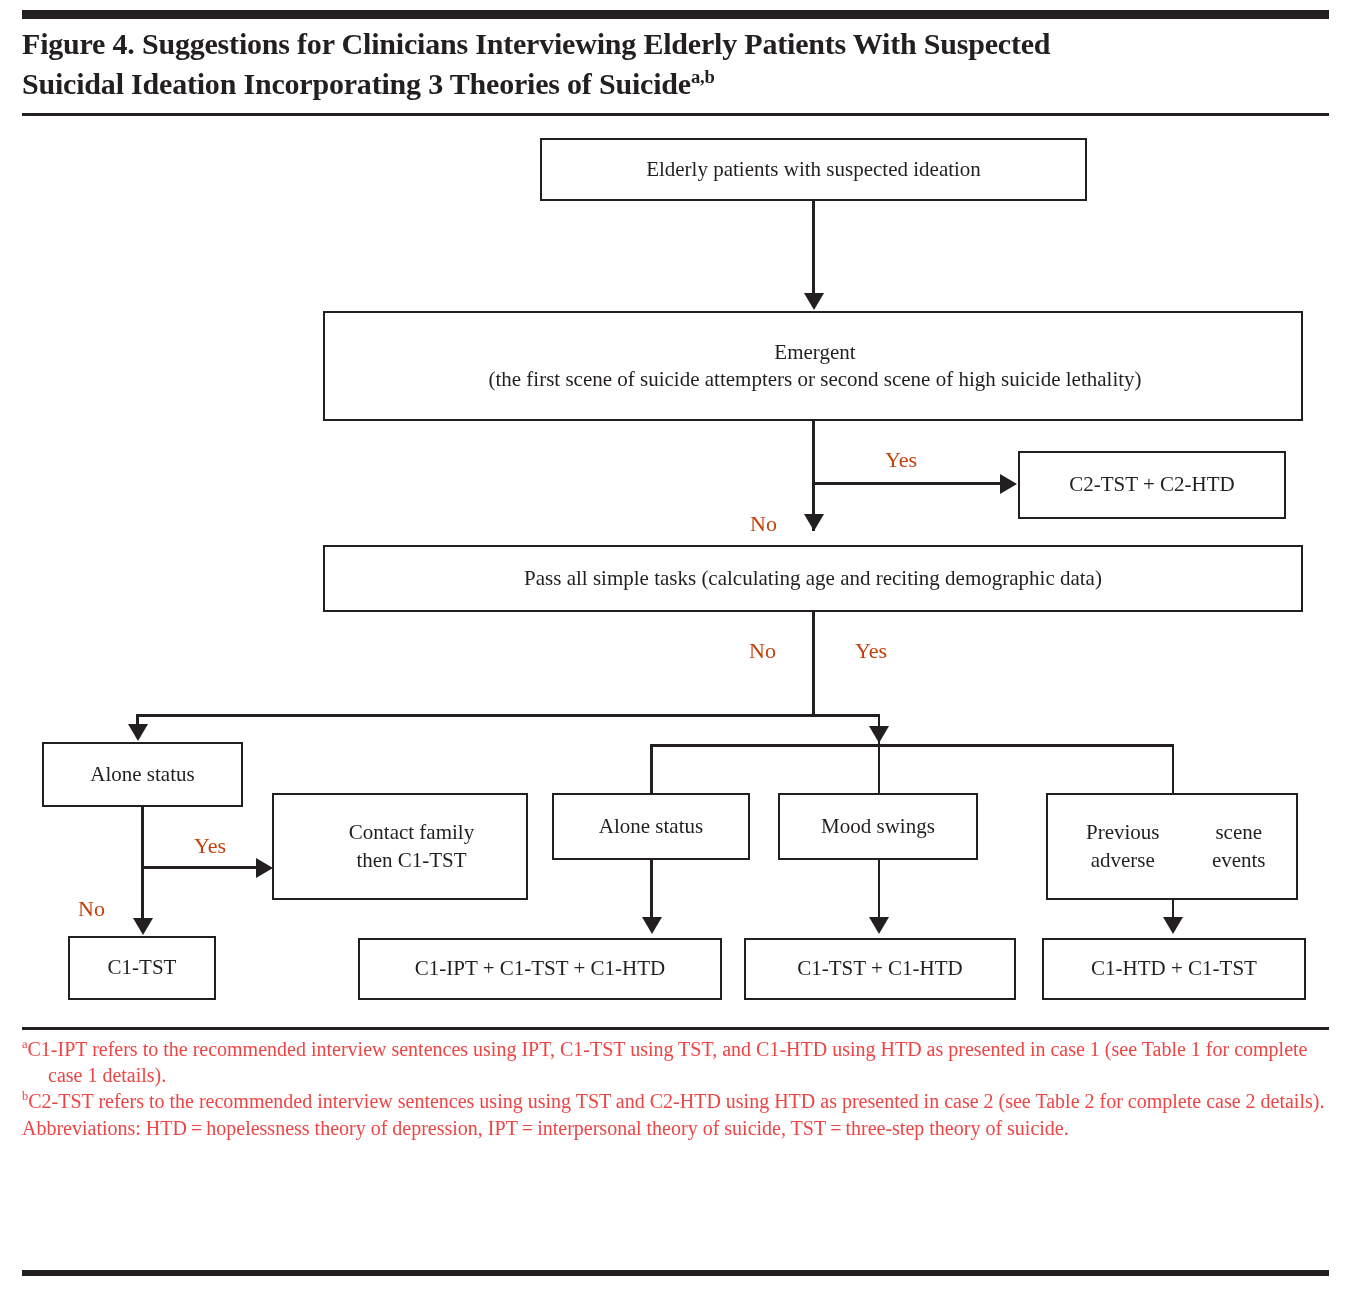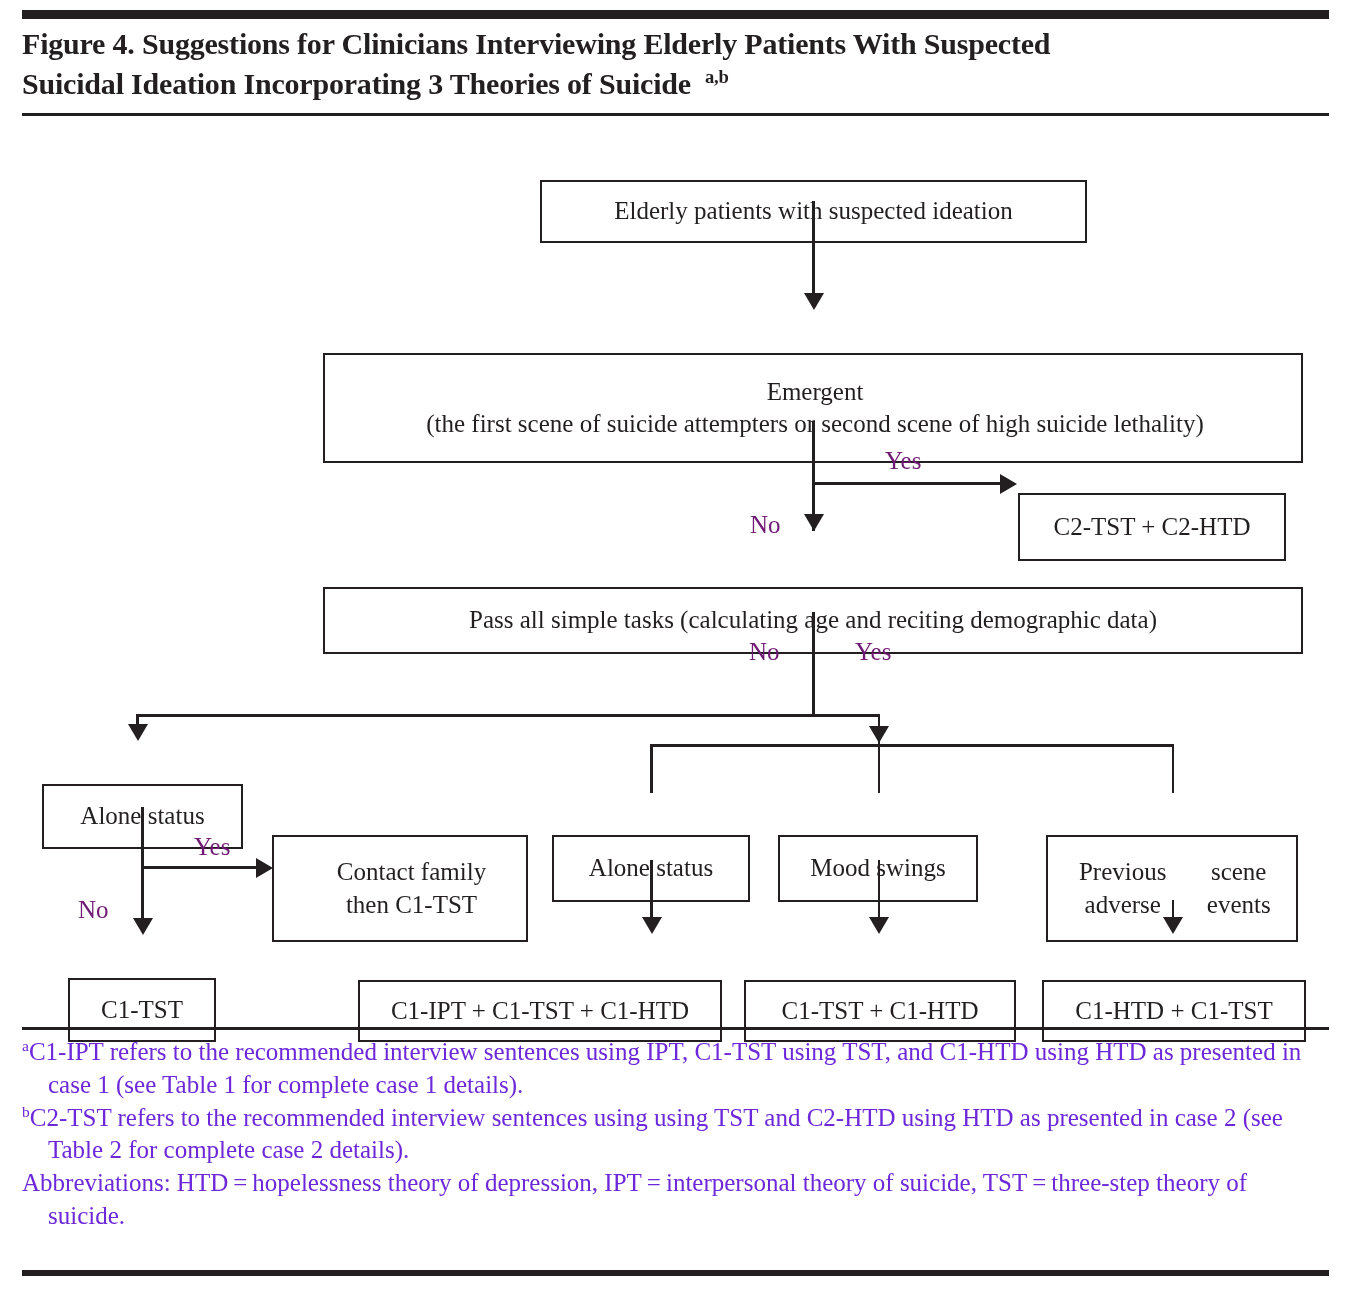--- a/index.html
+++ b/index.html
@@ -57,38 +57,36 @@
     font-size: 30px;
     font-weight: bold;
     line-height: 1.33;
     letter-spacing: -0.2px;
     color: #231f20;
   }
   .title sup {
     font-size: 0.62em;
     vertical-align: super;
     line-height: 0;
-    margin-left: 14px;
   }
 
   
   .box {
     position: absolute;
     box-sizing: border-box;
     border: 2.5px solid #231f20;
     background: #ffffff;
     display: flex;
     align-items: center;
     justify-content: center;
     text-align: center;
-    font-size: 25px;
+    font-size: 21px;
     line-height: 1.3;
     color: #231f20;
     padding: 2px 8px;
-    margin-top: 42px;
   }
 
   
   .vline {
     position: absolute;
     width: 2.5px;
     background: #231f20;
   }
   .hline {
     position: absolute;
@@ -106,33 +104,33 @@
     position: absolute;
     width: 0; height: 0;
     border-top: 10px solid transparent;
     border-bottom: 10px solid transparent;
     border-left: 17px solid #231f20;
   }
 
   
   .elabel {
     position: absolute;
-    font-size: 25px;
-    color: #701a75;
+    font-size: 22px;
+    color: #c2410c;
     white-space: nowrap;
   }
 
   
   .footnotes {
     position: absolute;
     left: 22px; top: 1036px;
     width: 1306px;
-    font-size: 25px;
+    font-size: 20px;
     line-height: 1.31;
-    color: #6d28d9;
+    color: #ef4444;
   }
   .fn {
     margin: 0 0 0 0;
     padding-left: 26px;
     text-indent: -26px;
   }
   .fn sup {
     font-size: 0.62em;
     vertical-align: super;
     line-height: 0;

